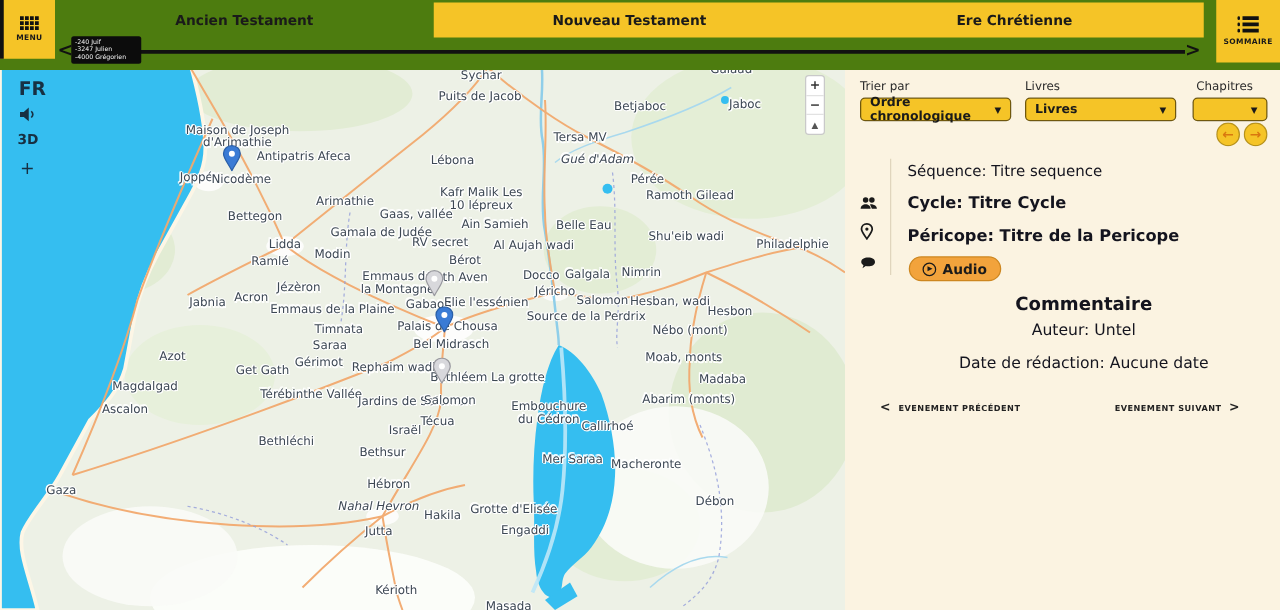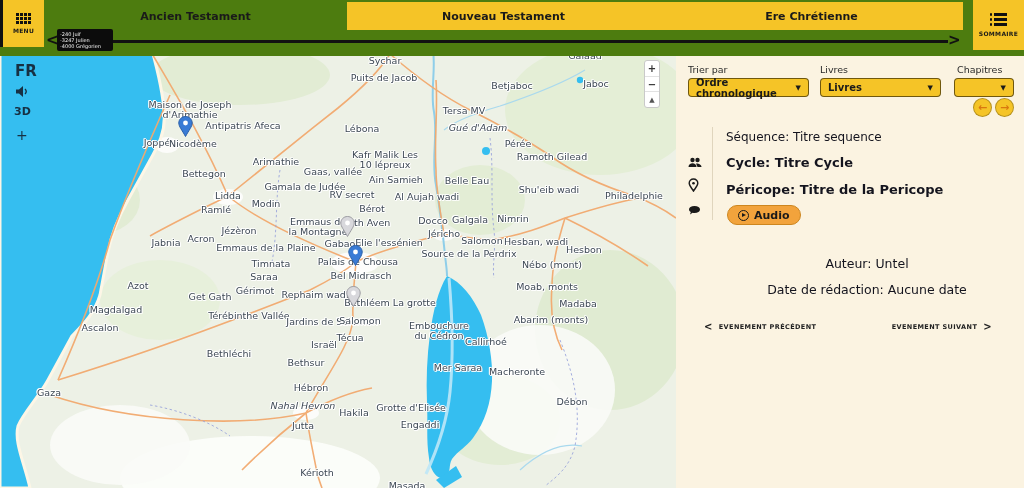--- a/index.html
+++ b/index.html
@@ -354,20 +354,21 @@
   <div class="ptxt" style="top:105px; font-size:13px; font-weight:bold;">Cycle: Titre Cycle</div>
   <div class="ptxt" style="top:132px; font-size:13px; font-weight:bold;">Péricope: Titre de la Pericope</div>
 
   <div class="audio-btn">
     <span class="play">
         <i></i>
       </span>
     <span>Audio</span>
   </div>
 
+  <div class="centered" style="top:186px; font-size:14.5px; font-weight:bold;">Commentaire</div>
   <div class="centered" style="top:206px; font-size:12.5px;">Auteur: Untel</div>
   <div class="centered" style="top:232px; font-size:12.5px;">Date de rédaction: Aucune date</div>
 
   <div class="evnav" style="left:28px;">
     <span class="chev">&lt;</span>
     <span>EVENEMENT PRÉCÉDENT</span>
   </div>
   <div class="evnav" style="right:32px;">
     <span>EVENEMENT SUIVANT</span>
     <span class="chev">&gt;</span>

